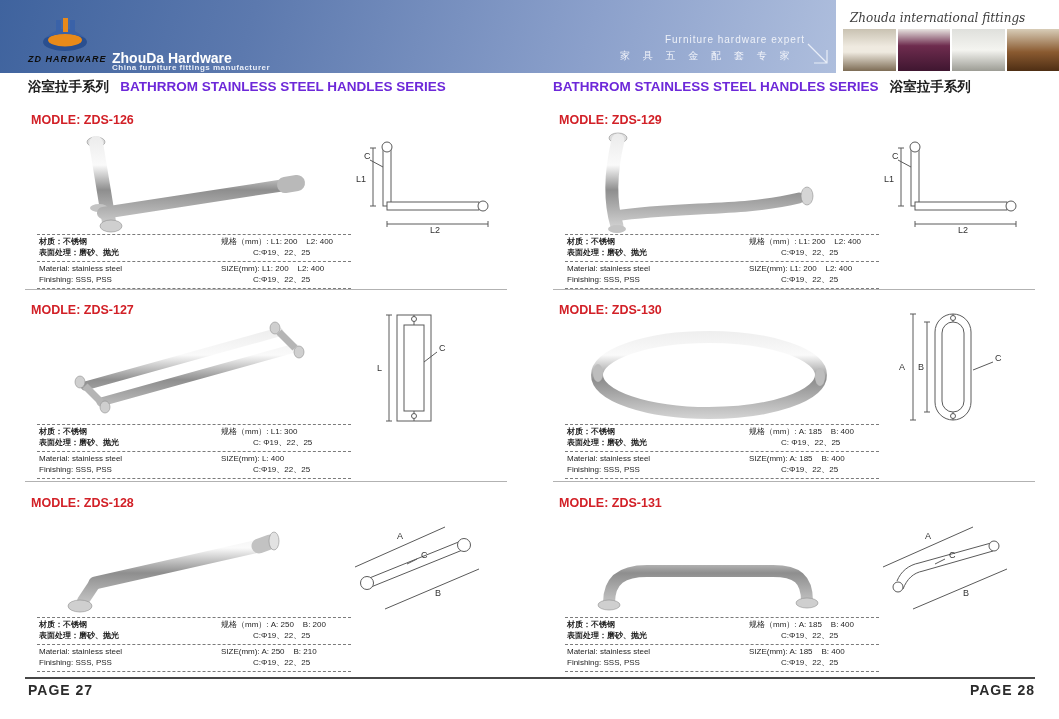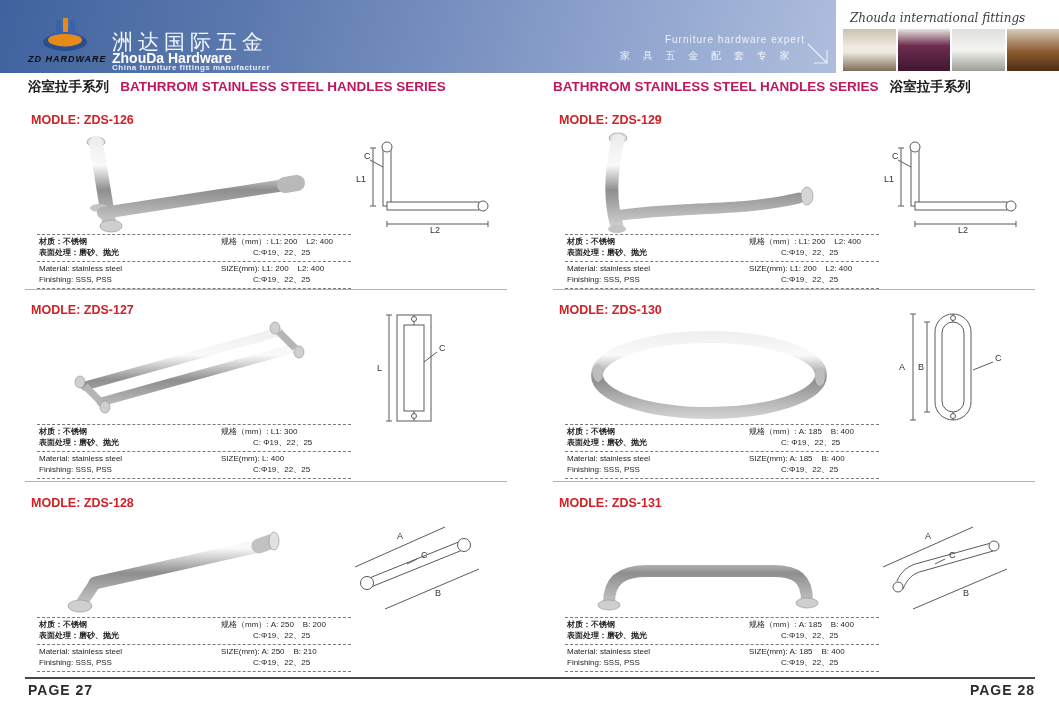--- a/index.html
+++ b/index.html
@@ -45,21 +45,21 @@
   .kitchen{flex:1;height:42px;}
   .k1{background:linear-gradient(180deg,#c9c2b2 0%,#efeae0 42%,#efeae0 55%,#7d6c55 100%);}
   .k2{background:linear-gradient(180deg,#e8e4e0 0%,#6e2c4e 40%,#3f1630 100%);}
   .k3{background:linear-gradient(180deg,#dfe0dc 0%,#f4f4f0 50%,#9c9c94 100%);}
   .k4{background:linear-gradient(180deg,#d8cdb8 0%,#8a5a30 55%,#4e2e14 100%);}
   
   .page-title{position:absolute;top:78px;font-size:13.5px;font-weight:bold;white-space:nowrap;}
   .pt-left{left:28px;}
   .pt-right{left:553px;width:482px;text-align:left;}
   .t-zh{color:#1c1c1c;}
-  .t-red{color:#be185d;}
+  .t-red{color:#6d28d9;}
   
   .section{position:absolute;width:482px;}
   .col-l{left:25px;} .col-r{left:553px;}
   .row1{top:106px;height:183px;} .row2{top:296px;height:185px;} .row3{top:489px;height:188px;}
   .model{position:absolute;left:6px;top:7px;font-size:12.5px;font-weight:bold;color:#d22027;white-space:nowrap;}
   .photo{position:absolute;left:8px;top:24px;}
   .drawing{position:absolute;}
   .dpos-a{left:312px;top:30px;}    
   .dpos-b{left:350px;top:14px;}    
   .dpos-c{left:330px;top:12px;}    
@@ -93,21 +93,20 @@
 <div class="header-blue">
   <svg class="logo-emblem" width="58" height="34" viewBox="0 0 58 34">
     <ellipse cx="29" cy="24" rx="22" ry="9" fill="#2a4f8f"></ellipse>
     <ellipse cx="29" cy="22" rx="17" ry="6.5" fill="#e88a1a"></ellipse>
     <path d="M9 20 Q29 2 49 20 Q29 12 9 20 Z" fill="#3a62a8"></path>
     <rect x="20" y="2" width="5" height="12" fill="#3a62a8"></rect>
     <rect x="27" y="0" width="5" height="14" fill="#e88a1a"></rect>
     <rect x="34" y="2" width="5" height="12" fill="#3a62a8"></rect>
   </svg>
   <div class="logo-text">ZD HARDWARE</div>
-  <div class="brand-zh">洲达国际五金</div>
   <div class="brand-en">ZhouDa Hardware</div>
   <div class="brand-sub">China furniture fittings manufacturer</div>
   <div class="tagline-en">Furniture hardware expert</div>
   <div class="tagline-zh">家 具 五 金 配 套 专 家</div>
   <svg class="header-arrow" width="24" height="24" viewBox="0 0 24 24">
     <path d="M2 2 L21 21 M21 8 V21 H8" stroke="#e8edf7" stroke-width="1.2" fill="none"></path>
   </svg>
 </div>
 <div class="script-text">Zhouda international fittings</div>
 <div class="kitchen-strip">

